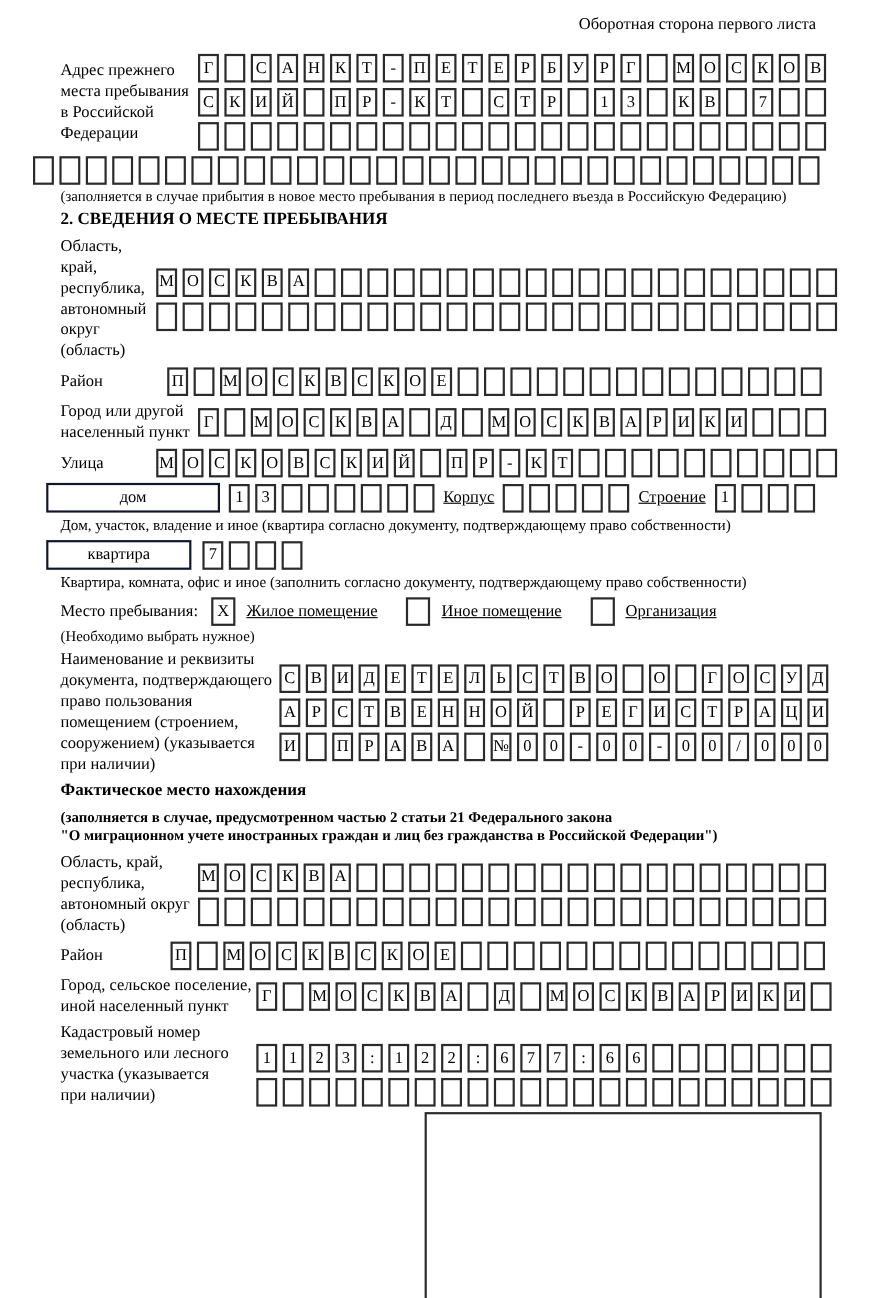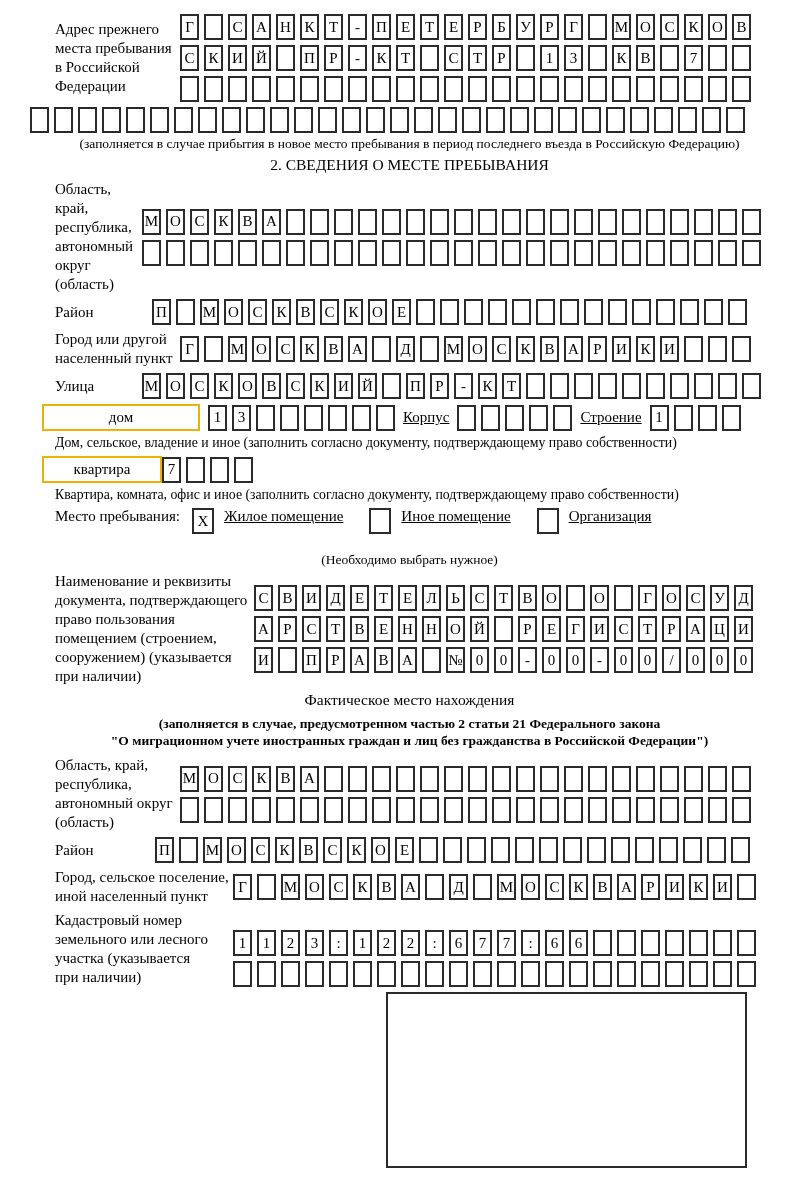--- a/index.html
+++ b/index.html
@@ -11,47 +11,48 @@
   .field{display:flex;align-items:center;margin-bottom:5px;}
   .label{font-size:15px;line-height:19px;white-space:pre-line;flex:0 0 auto;}
   .w125{width:125px;} .w87{width:87px;} .w97{width:97px;} .w199{width:199px;} .w178{width:178px;} .w100{width:100px;}
 
   .rows{display:flex;flex-direction:column;gap:5px;}
   .boxrow{display:flex;gap:5px;flex-wrap:nowrap;}
   .cell{width:19px;height:26px;flex:0 0 auto;box-sizing:border-box;border:2px solid #2b2b2b;
         display:flex;align-items:center;justify-content:center;font-size:15px;line-height:1;background:#fff;}
   .fullrow{margin-left:-25px;}
 
-  .note{font-size:13.5px;line-height:16px;text-align:center;margin:2px 0 4px 0;white-space:pre-line;}
+  .note{font-size:13.5px;line-height:16px;text-align:left;margin:2px 0 4px 0;white-space:pre-line;}
   .caption-left{font-size:13.8px;line-height:16px;margin:1px 0 5px 0;}
-  .sec-title{font-size:15.5px;font-weight:normal;text-align:center;margin:4px 0 6px 0;}
+  .sec-title{font-size:15.5px;font-weight:bold;margin:4px 0 6px 0;}
 
   .inline-row{display:flex;align-items:center;margin-bottom:4px;}
-  .rect-label{box-sizing:border-box;border:2px solid #eab308;height:27px;display:flex;align-items:center;
+  .rect-label{box-sizing:border-box;border:2px solid #0f172a;height:27px;display:flex;align-items:center;
               justify-content:center;font-size:15px;flex:0 0 auto;background:#fff;}
   .rect-dom{width:158px;margin-left:-13px;margin-right:8px;}
-  .rect-kv{width:120px;margin-left:-13px;}
+  .rect-kv{width:132px;margin-left:-13px;margin-right:10px;}
   .inline-label{font-size:15px;margin:0 8px;flex:0 0 auto;text-decoration:underline;}
 
-  .mesto-row{display:flex;font-size:15px;margin-bottom:18px;}
+  .mesto-row{display:flex;align-items:center;font-size:15px;margin-bottom:2px;}
   .checkbox{width:22px;height:26px;box-sizing:border-box;border:2px solid #2b2b2b;display:flex;
             align-items:center;justify-content:center;font-size:15px;flex:0 0 auto;background:#fff;}
   .mesto-row .checkbox{margin:0 10px 0 12px;}
   .mesto-row .opt{margin-right:14px;text-decoration:underline;}
 
   .cad-rows{margin-top:19px;}
 
   .stamp-wrap{width:400px;margin-left:auto;margin-right:-2px;margin-top:2px;}
   .stamp-box{width:361px;height:176px;box-sizing:border-box;border:2px solid #2b2b2b;margin:0 auto;background:#fff;}
 </style>
 </head>
 <body>
 
 <div class="page">
 
+  <div class="doc-header">Оборотная сторона первого листа</div>
 
   <div class="field">
     <div class="label w125">Адрес прежнего
 места пребывания
 в Российской
 Федерации</div>
     <div class="rows">
       <div class="boxrow">
           <span class="cell">Г</span>
           <span class="cell"></span>
@@ -348,21 +349,21 @@
         <span class="cell"></span>
       </div>
     <div class="inline-label">Строение</div>
     <div class="boxrow">
         <span class="cell">1</span>
         <span class="cell"></span>
         <span class="cell"></span>
         <span class="cell"></span>
       </div>
   </div>
-  <div class="caption-left">Дом, сельское, владение и иное (заполнить согласно документу, подтверждающему право собственности)</div>
+  <div class="caption-left">Дом, участок, владение и иное (квартира согласно документу, подтверждающему право собственности)</div>
 
   <div class="inline-row">
     <div class="rect-label rect-kv">квартира</div>
     <div class="boxrow">
         <span class="cell">7</span>
         <span class="cell"></span>
         <span class="cell"></span>
         <span class="cell"></span>
       </div>
   </div>

